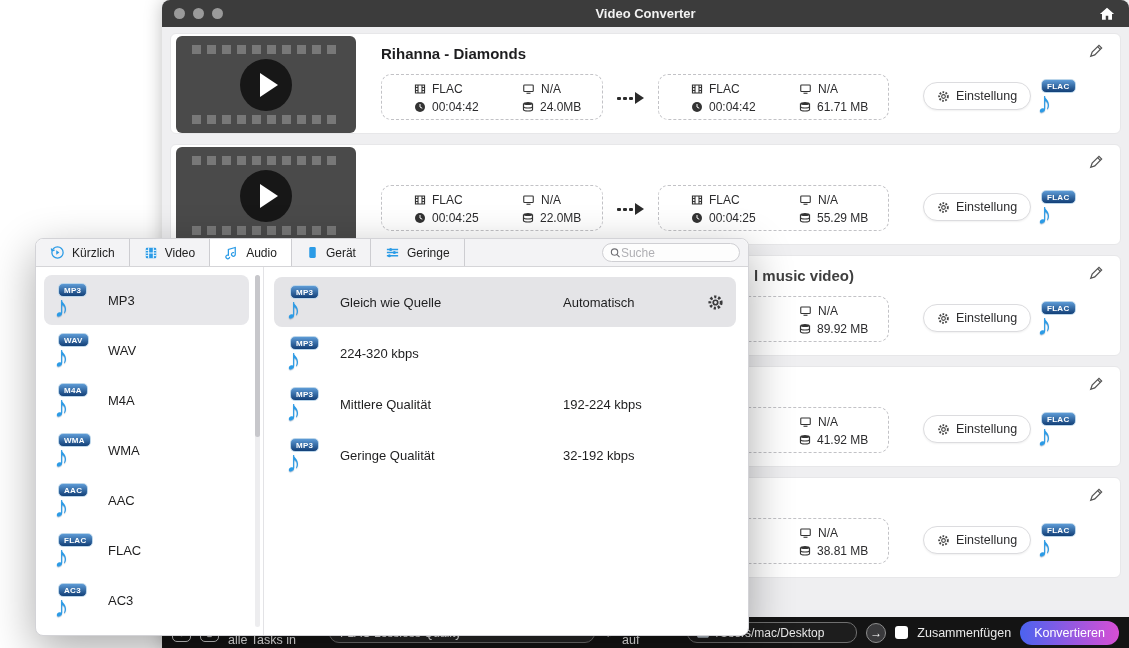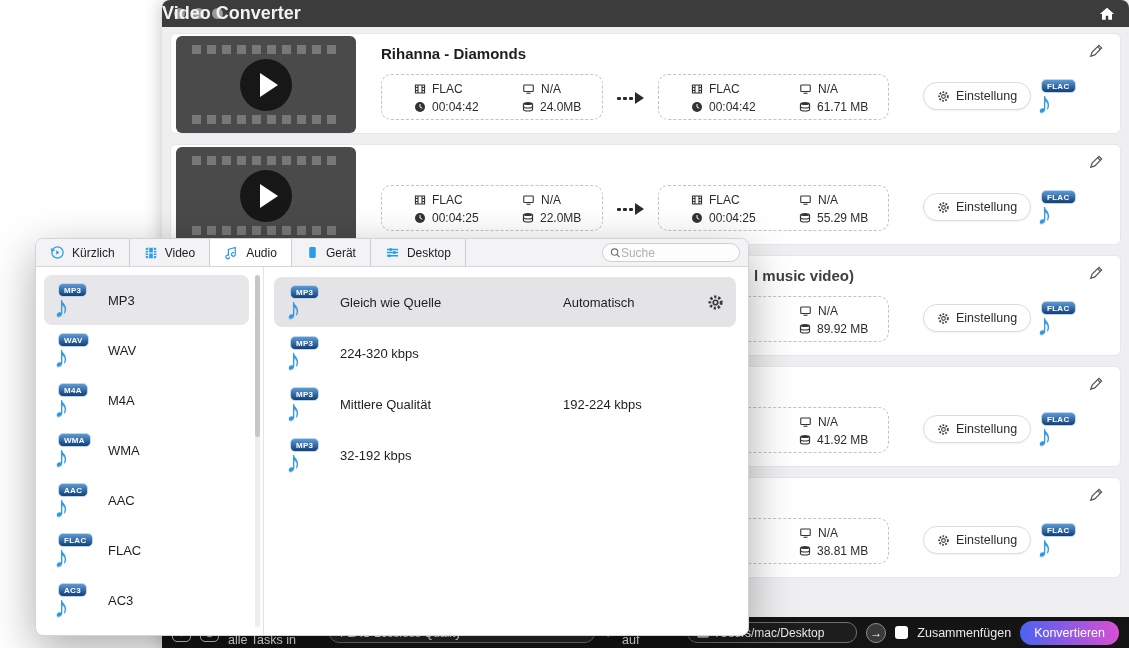--- a/index.html
+++ b/index.html
@@ -7,22 +7,22 @@
     font-family:"Liberation Sans", sans-serif; }
   .stage { position:relative; width:1129px; height:648px; }
 
   
   .window { position:absolute; left:162px; top:0; width:967px; height:648px;
     background:#efeff1; border-radius:8px 8px 0 0; box-shadow:0 0 18px rgba(0,0,0,.25); }
   .titlebar { position:relative; height:27px; background:#3c3c3c; border-radius:8px 8px 0 0;
     display:flex; align-items:center; }
   .dots { display:flex; gap:8px; margin-left:12px; }
   .dot { width:11px; height:11px; border-radius:50%; background:#9a9a9a; }
-  .wtitle { position:absolute; left:0; right:0; text-align:left; color:#f2f2f2;
-    font-size:18px; font-weight:bold; }
+  .wtitle { position:absolute; left:0; right:0; text-align:center; color:#f2f2f2;
+    font-size:13px; font-weight:bold; }
   .homebtn { position:absolute; right:12px; top:4px; width:20px; height:20px; cursor:pointer; }
 
   .content { position:absolute; top:27px; left:0; right:0; bottom:31px; background:#efeff1;
     padding:6px 8px 0 8px; overflow:hidden; }
 
   
   .row { position:relative; height:101px; margin-bottom:10px; background:#ffffff;
     border:1px solid #e7e7e9; border-radius:6px; }
   .thumb { position:absolute; left:5px; top:2px; width:180px; height:97px; background:#4a4a4a;
     border-radius:6px; overflow:hidden; cursor:pointer; }
@@ -511,21 +511,21 @@
           </svg>
         <span>Gerät</span>
         </div>
       <div class="tab">
         <svg width="15" height="15" viewBox="0 0 24 24">
             <path d="M3 7h18M3 12h18M3 17h18" stroke="#2b9be6" stroke-width="2.4"></path>
             <circle cx="9" cy="7" r="2.4" fill="#2b9be6"></circle>
             <circle cx="15" cy="12" r="2.4" fill="#2b9be6"></circle>
             <circle cx="7" cy="17" r="2.4" fill="#2b9be6"></circle>
           </svg>
-        <span>Desktop</span>
+        <span>Geringe</span>
         </div>
       <div class="searchbox">
         <svg width="12" height="12" viewBox="0 0 24 24">
             <circle cx="10" cy="10" r="7" fill="none" stroke="#6d6d72" stroke-width="2.4"></circle>
             <path d="M15.5 15.5L21 21" stroke="#6d6d72" stroke-width="2.4"></path>
           </svg>
         <input type="text" placeholder="Suche" style="">
       </div>
     </div>
 
@@ -616,19 +616,20 @@
               <span class="fbadge">MP3</span>
             </span>
           <span class="qname">Mittlere Qualität</span>
           <span class="qval">192-224 kbps</span>
           </div>
         <div class="qitem">
           <span class="fmticon">
               <span class="note">♪</span>
               <span class="fbadge">MP3</span>
             </span>
+          <span class="qname">Geringe Qualität</span>
           <span class="qval">32-192 kbps</span>
           </div>
       </div>
     </div>
   </div>
 
 </div>
 
 </body></html>

